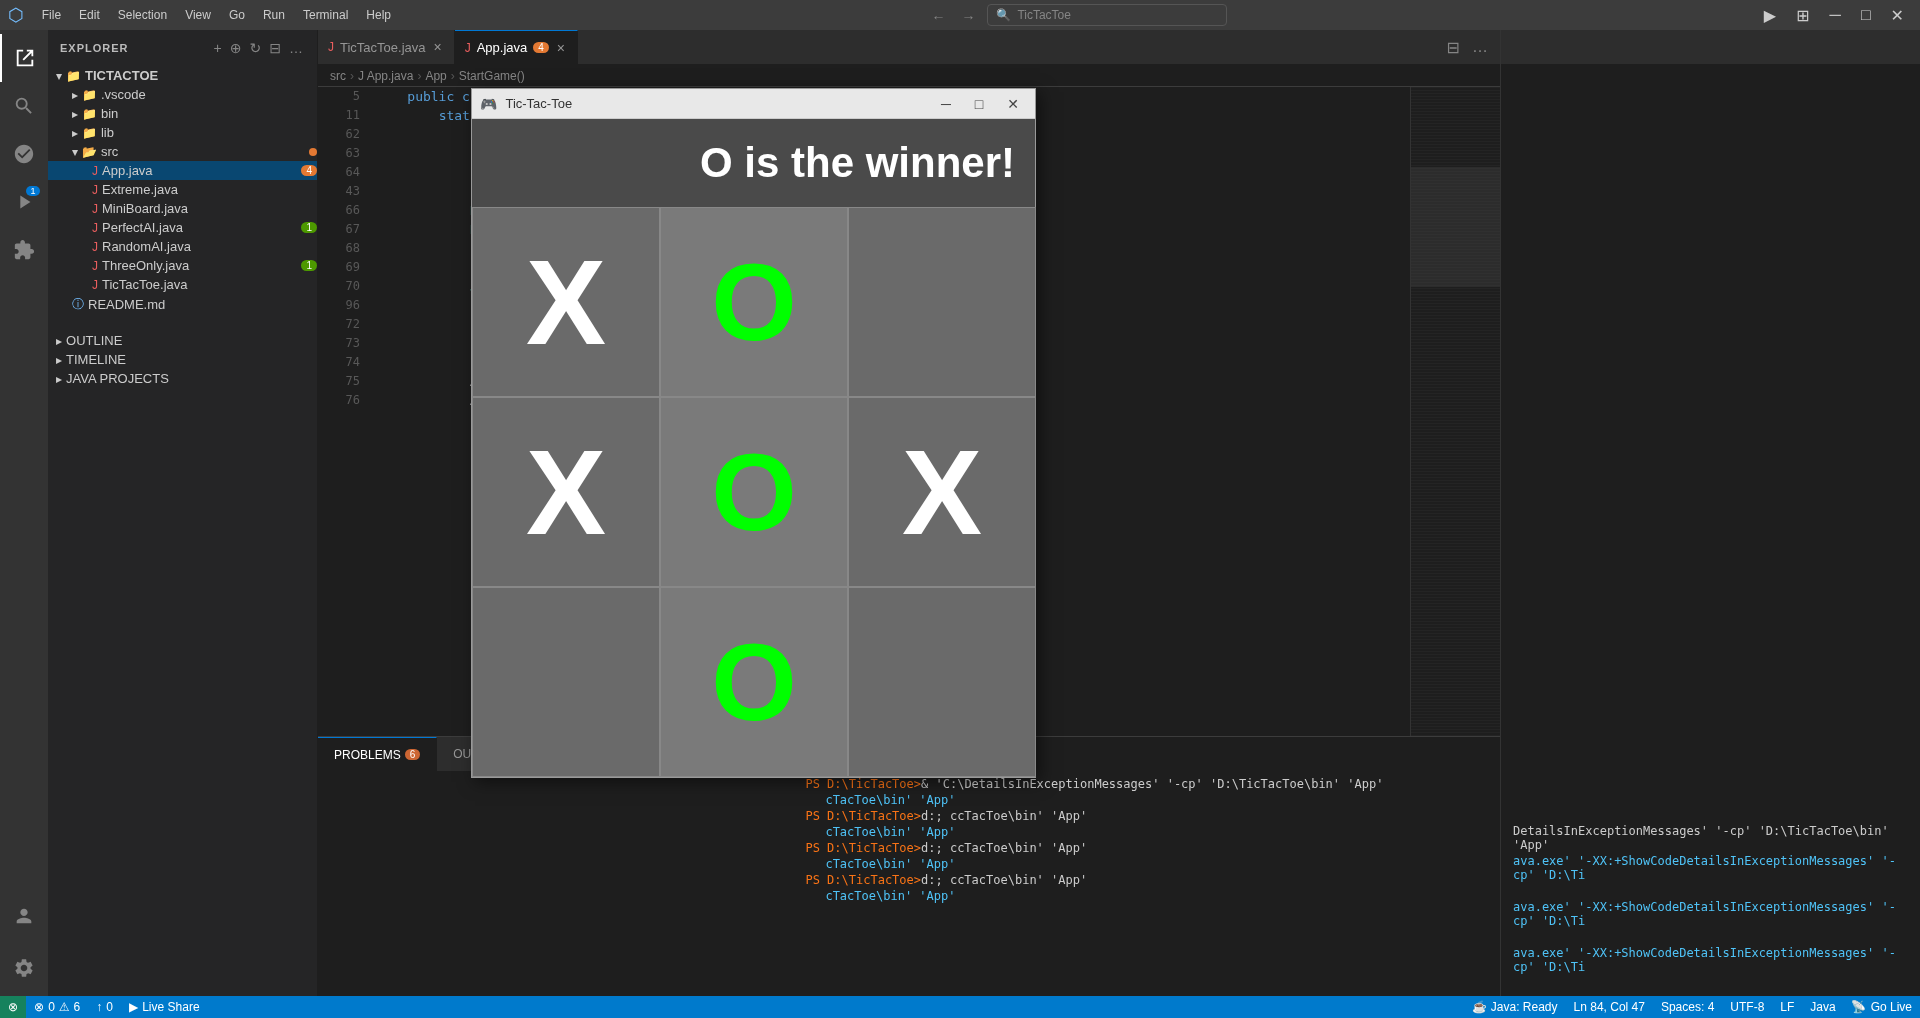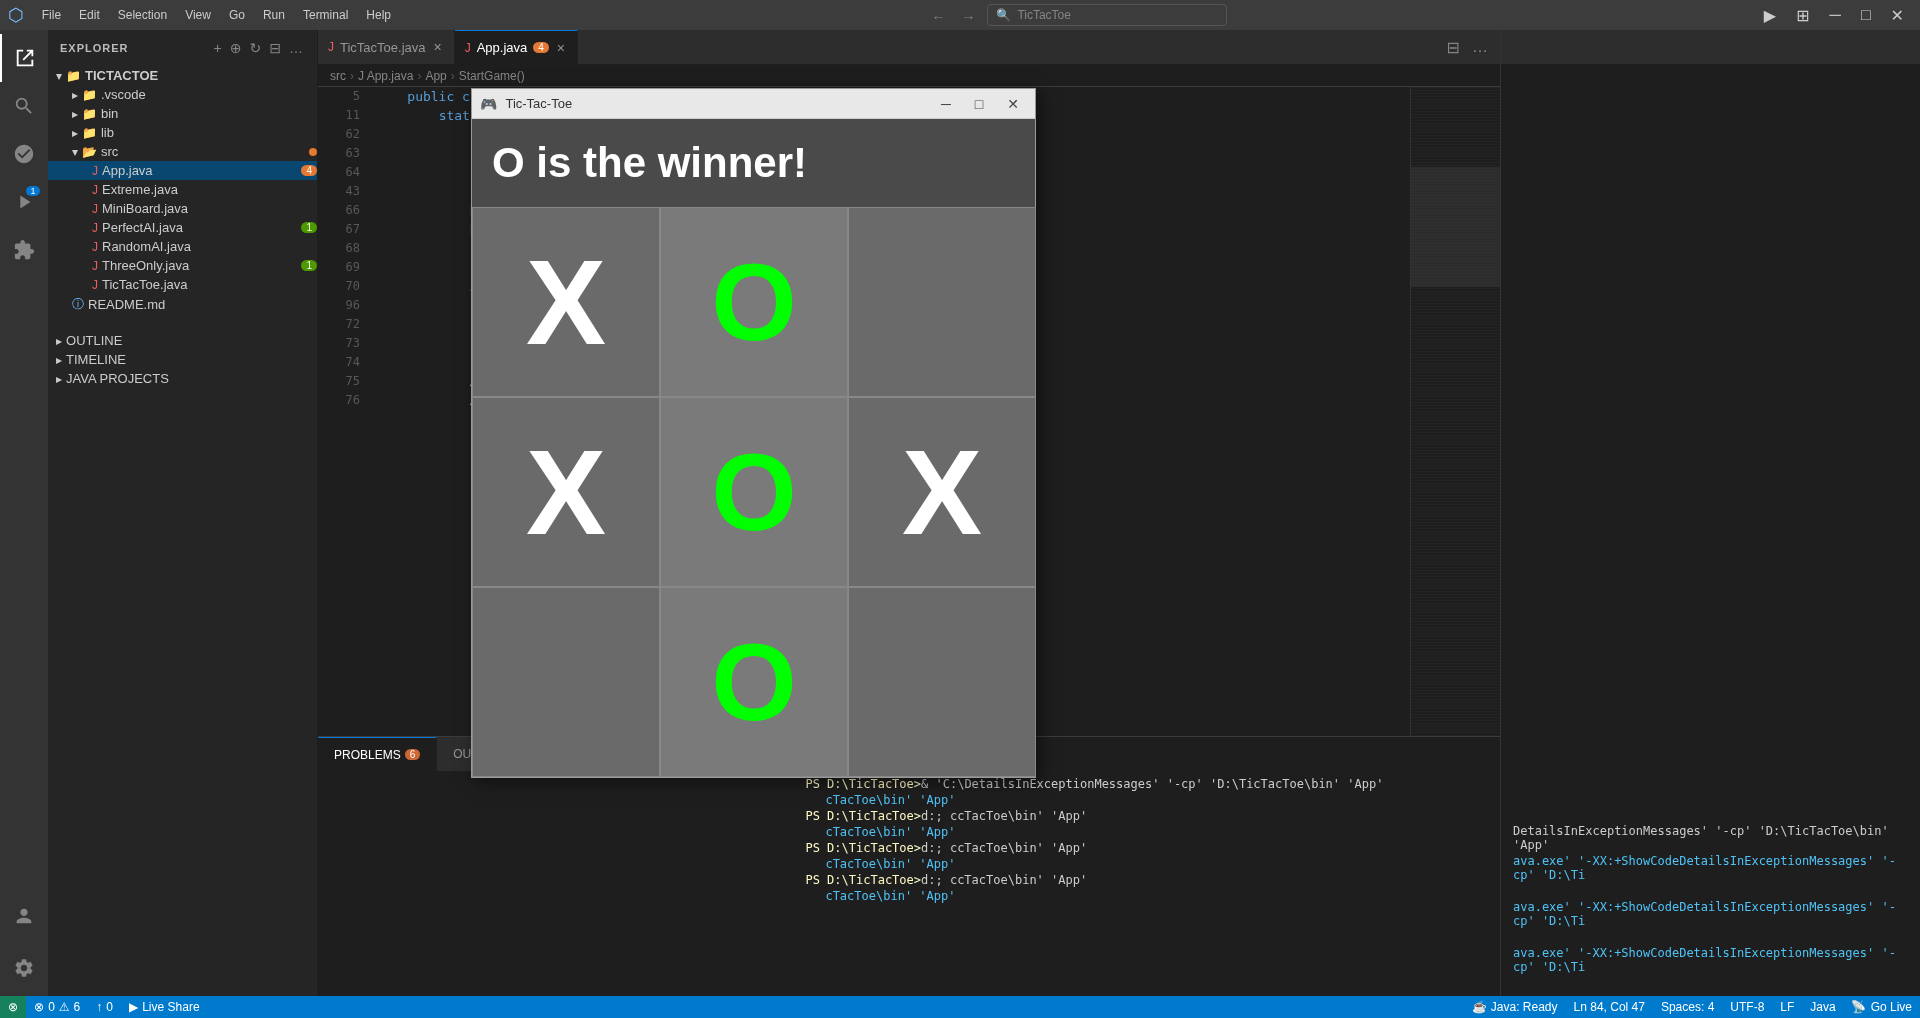--- a/index.html
+++ b/index.html
@@ -76,39 +76,39 @@
     
     .bottom-panel { height: 260px; background: #1e1e1e; border-top: 1px solid #3c3c3c; display: flex; flex-direction: row; flex-shrink: 0; }
     .bottom-panel-tabs { height: 35px; background: #2d2d2d; display: flex; align-items: center; gap: 0; border-bottom: 1px solid #1e1e1e; }
     .panel-tab { padding: 0 16px; height: 35px; display: flex; align-items: center; cursor: pointer; color: #969696; font-size: 12px; border-right: 1px solid #1e1e1e; }
     .panel-tab.active { color: #ffffff; border-top: 1px solid #0078d4; background: #1e1e1e; }
     .panel-tab-badge { background: #cc6633; color: white; font-size: 10px; border-radius: 8px; padding: 0 5px; margin-left: 4px; }
     .panel-actions { margin-left: auto; display: flex; align-items: center; padding: 0 8px; gap: 8px; }
     .panel-action-btn { background: none; border: none; color: #858585; cursor: pointer; font-size: 14px; padding: 2px 6px; }
     .terminal-content { flex: 1; padding: 8px 12px; font-family: 'Consolas', monospace; font-size: 12px; color: #cccccc; overflow: hidden; }
     .terminal-line { margin-bottom: 2px; }
-    .term-path { color: #fef9c3; }
+    .term-path { color: #f97316; }
     .term-cmd { color: #cccccc; }
 
     
     .status-bar { height: 22px; background: #007acc; display: flex; align-items: center; justify-content: space-between; flex-shrink: 0; }
     .status-left { display: flex; align-items: center; height: 100%; }
     .status-right { display: flex; align-items: center; height: 100%; }
     .status-item { padding: 0 8px; font-size: 12px; color: white; display: flex; align-items: center; gap: 4px; cursor: pointer; height: 100%; }
     .status-item.remote { background: #16825d; }
 
     
     .dialog-overlay { position: fixed; top: 0; left: 0; width: 1920px; height: 1018px; z-index: 100; pointer-events: none; }
     .ttt-dialog { position: absolute; top: 88px; left: 471px; width: 565px; background: #f0f0f0; border: 1px solid #999; box-shadow: 4px 4px 16px rgba(0,0,0,0.5); pointer-events: all; }
     .ttt-titlebar { height: 30px; background: #e8e8e8; border-bottom: 1px solid #ccc; display: flex; align-items: center; padding: 0 8px; gap: 8px; }
     .ttt-icon { font-size: 14px; }
     .ttt-title { font-size: 13px; color: #333; flex: 1; }
     .ttt-win-btn { background: none; border: none; cursor: pointer; font-size: 14px; color: #444; padding: 2px 8px; }
     .ttt-content { background: #2e2e2e; padding: 0; }
-    .ttt-header { background: #4a4a4a; padding: 20px; text-align: left; }
+    .ttt-header { background: #4a4a4a; padding: 20px; text-align: right; }
     .ttt-winner-text { font-size: 42px; font-weight: bold; color: white; font-family: 'Arial Black', sans-serif; }
     .ttt-board { display: grid; grid-template-columns: 1fr 1fr 1fr; gap: 0; background: #5a5a5a; }
     .ttt-cell { width: 188px; height: 190px; background: #6a6a6a; display: flex; align-items: center; justify-content: center; border: 1px solid #888; }
     .ttt-cell:nth-child(2), .ttt-cell:nth-child(5), .ttt-cell:nth-child(8) { background: #7a7a7a; }
     .ttt-x { font-size: 120px; font-weight: bold; color: white; font-family: 'Arial Black', sans-serif; }
     .ttt-o { font-size: 110px; font-weight: 900; color: #00ff00; font-family: 'Arial Black', sans-serif; line-height: 1; }
     .ttt-empty { width: 100%; height: 100%; }
 
     
     ::-webkit-scrollbar { width: 8px; }

